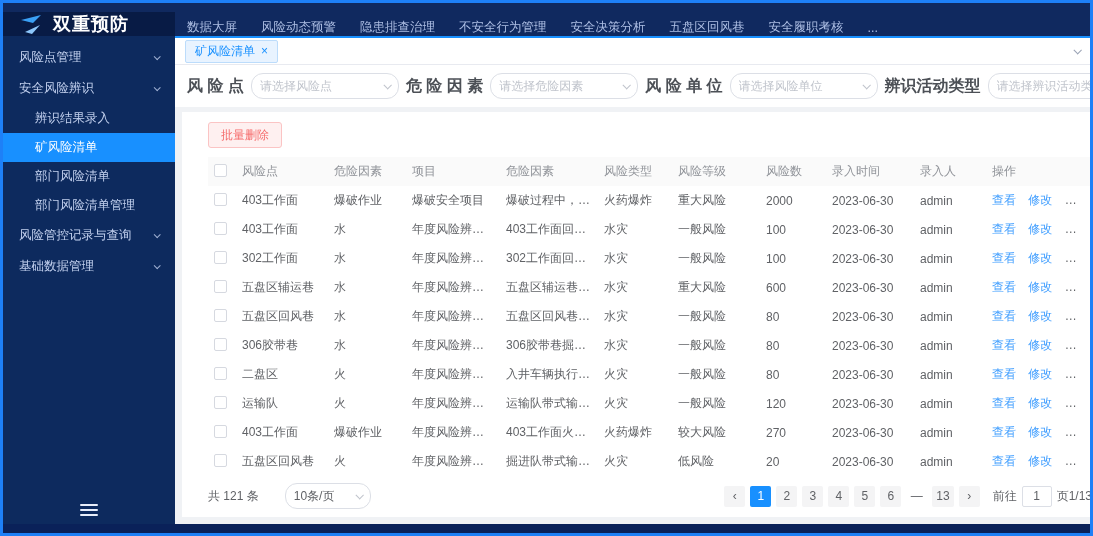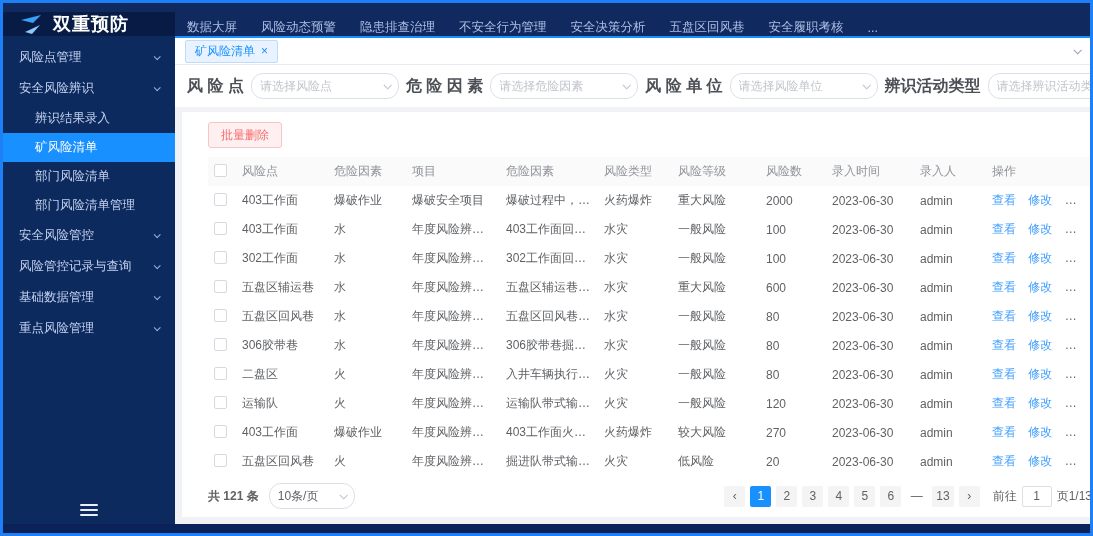--- a/index.html
+++ b/index.html
@@ -53,21 +53,21 @@
   table { width:100%; border-collapse:collapse; table-layout:fixed; }
   th { background:#fafafa; color:#909399; font-weight:normal; font-size:12px; text-align:left; padding:6px 6px; white-space:nowrap; }
   td { font-size:12px; color:#606266; padding:6px 6px; white-space:nowrap; overflow:hidden; text-overflow:ellipsis; }
   .chk { width:13px; height:13px; border:1px solid #d6d9e0; border-radius:2px; background:#fff; display:inline-block; cursor:pointer; }
   .act { color:#409eff; cursor:pointer; margin-right:9px; font-size:12px; }
   .act:last-child { margin-right:0; }
   .table-wrap { flex:1; min-height:0; overflow:hidden; }
 
   
   .pagebar { flex:none; display:flex; align-items:center; font-size:12px; color:#606266; padding-top:8px; }
-  .total { margin-right:10px; white-space:nowrap;font-weight:bold; }
+  .total { margin-right:26px; white-space:nowrap; }
   .size-select { width:86px; }
   .pager { margin-left:auto; display:flex; align-items:center; gap:5px; }
   .page-item { min-width:21px; height:21px; border-radius:2px; background:#f4f4f5; color:#606266; display:flex; align-items:center; justify-content:center; cursor:pointer; font-size:12px; padding:0 4px; }
   .page-item.active { background:#1890ff; color:#fff; }
   .page-item.ellipsis { background:transparent; }
   .jump { display:flex; align-items:center; gap:5px; margin-left:8px; }
   .jump-input { width:30px; height:21px; border:1px solid #dcdfe6; border-radius:2px; text-align:center; font-size:12px; color:#606266; background:#fff; }
 
   .footer { height:9px; background:#0a2159; flex:none; }
   svg { display:block; }
@@ -138,39 +138,31 @@
           <div class="menu-item child">
             <span>部门风险清单</span>
 
           </div>
 
           <div class="menu-item child">
             <span>部门风险清单管理</span>
 
           </div>
 
-          <div class="menu-item">
-            <span>安全风险管控</span>
-            <span class="chev"></span>
-          </div>
 
           <div class="menu-item">
             <span>风险管控记录与查询</span>
             <span class="chev"></span>
           </div>
 
           <div class="menu-item">
             <span>基础数据管理</span>
             <span class="chev"></span>
           </div>
 
-          <div class="menu-item">
-            <span>重点风险管理</span>
-            <span class="chev"></span>
-          </div>
 
       </div>
       <div class="collapse-bar">
         <div class="hamburger">
             <span></span>
             <span></span>
             <span></span>
           </div>
       </div>
     </div>

